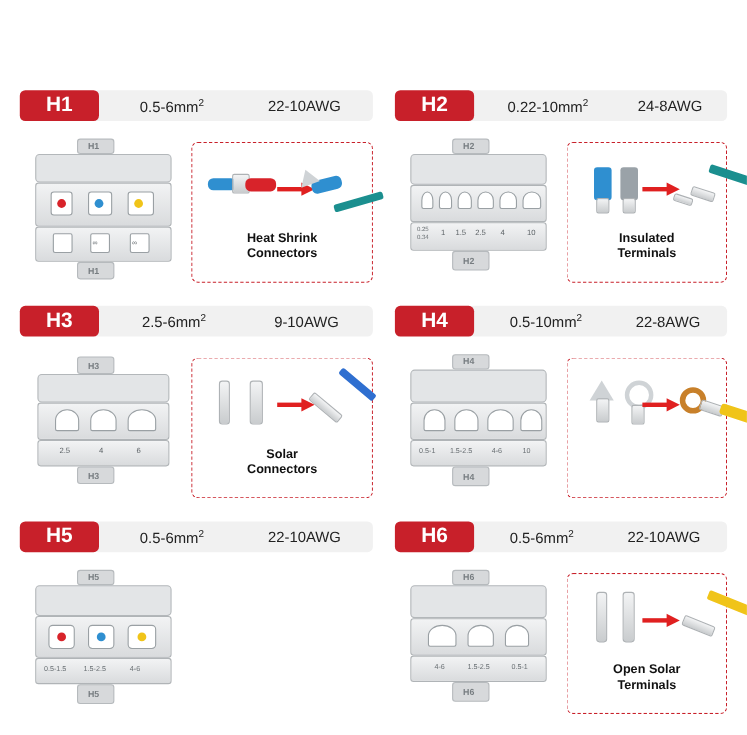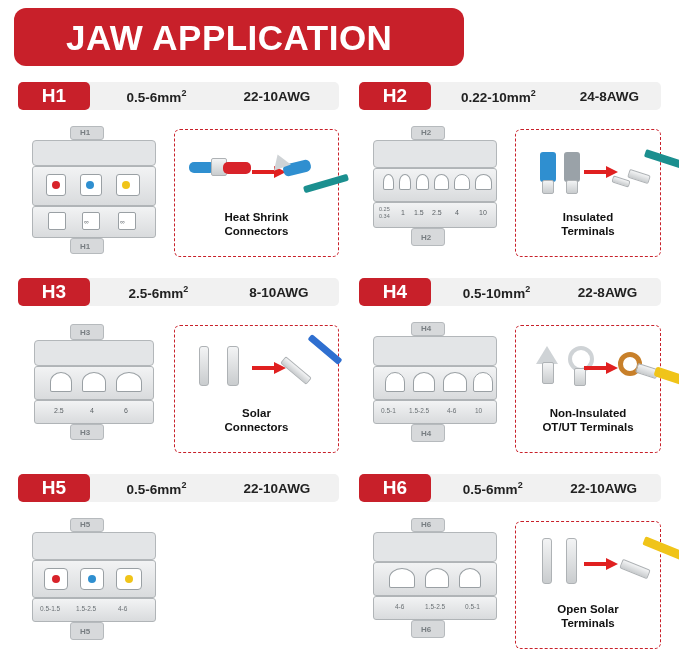--- a/index.html
+++ b/index.html
@@ -72,21 +72,20 @@
     flex: 1;
     margin-left: -6px;
     background: #f1f1f1;
     border-radius: 5px;
     display: flex;
     align-items: center;
     justify-content: space-around;
     color: #222;
     font-size: 13.5px;
     padding-left: 14px;
-    font-weight: bold;
   }
   .specbar .sp { white-space: nowrap; }
   .sup { font-size: 9px; vertical-align: super; }
 
   
   .card-body {
     position: relative;
     height: 158px;
     margin: 4px 10px 0 10px;
     display: flex;
@@ -219,23 +218,20 @@
   .ring {
     border: 4px solid #cfd3d6;
     border-radius: 50%;
   }
 </style>
 </head>
 <body>
 
 <div class="page">
 
-  <div class="title-banner">
-    <div class="title-text">JAW APPLICATION</div>
-  </div>
 
   <div class="grid">
 
     <div class="card">
       <div class="card-header">
         <div class="chip">H1</div>
         <div class="specbar">
           <span class="sp"><span>0.5-6mm</span><span class="sup">2</span></span>
           <span class="sp">22-10AWG</span>
         </div>
@@ -337,21 +333,21 @@
           </div>
         </div>
       </div>
     </div>
 
     <div class="card">
       <div class="card-header">
         <div class="chip">H3</div>
         <div class="specbar">
           <span class="sp"><span>2.5-6mm</span><span class="sup">2</span></span>
-          <span class="sp">8-10AWG</span>
+          <span class="sp">9-10AWG</span>
         </div>
       </div>
       <div class="card-body">
         <div class="jaw-wrap">
           <div class="die">
             <div class="tab" style="left:44px;top:2px;width:34px;height:16px;"></div>
             <div class="hdr-lbl" style="left:54px;top:6px;">H3</div>
             <div class="block" style="left:8px;top:18px;width:120px;height:26px;"></div>
             <div class="plate" style="left:8px;top:44px;width:120px;height:34px;"></div>
             <div class="vslot" style="left:24px;top:50px;width:22px;height:20px;"></div>
@@ -418,24 +414,20 @@
             <div class="art metal" style="left:26px;top:30px;width:12px;height:22px;"></div>
             <div class="art ring" style="left:52px;top:14px;width:26px;height:26px;"></div>
             <div class="art metal" style="left:58px;top:36px;width:12px;height:18px;"></div>
             <div class="arrow">
               <div class="shaft"></div>
                 <div class="head"></div>
             </div>
             <div class="art" style="left:102px;top:20px;width:24px;height:24px;border:5px solid #c8802a;border-radius:50%;"></div>
             <div class="art metal" style="left:120px;top:34px;width:22px;height:10px;transform:rotate(18deg);"></div>
             <div class="art conn-yellow" style="left:138px;top:40px;width:38px;height:10px;transform:rotate(18deg);border-radius:3px;"></div>
-          </div>
-          <div class="dash-caption">
-            <div>Non-Insulated</div>
-            <div>OT/UT Terminals</div>
           </div>
         </div>
       </div>
     </div>
 
     <div class="card">
       <div class="card-header">
         <div class="chip">H5</div>
         <div class="specbar">
           <span class="sp"><span>0.5-6mm</span><span class="sup">2</span></span>

